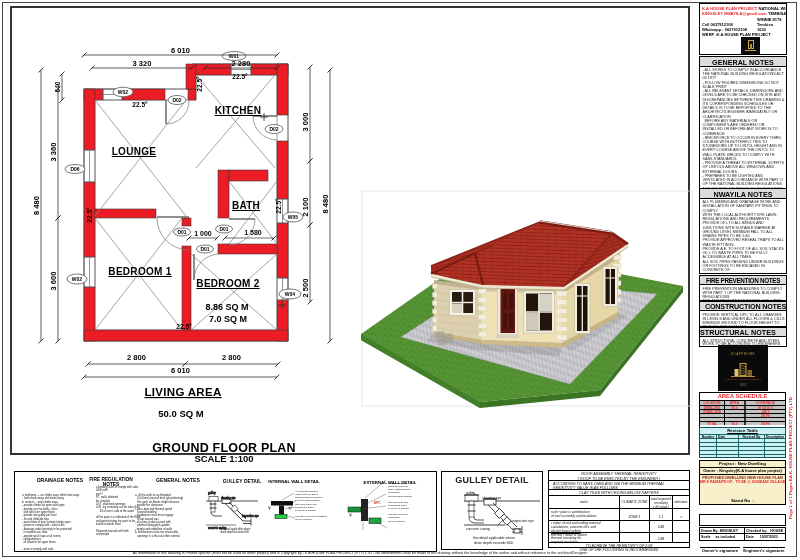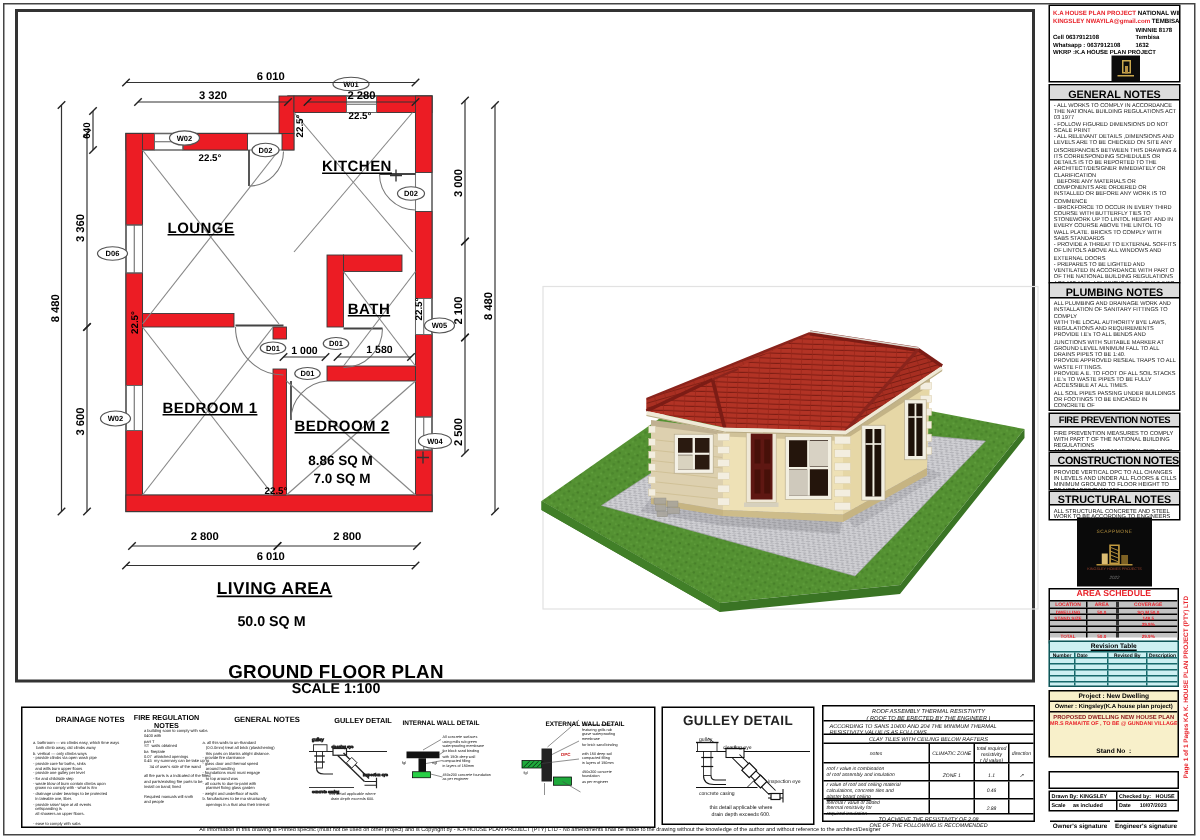--- a/index.html
+++ b/index.html
@@ -425,39 +425,39 @@
 <div style="height:10px;background:#dcdcdc;border-bottom:1px solid #000;text-align:center;font-weight:bold;font-size:7.2px;line-height:11px;letter-spacing:0px;white-space:nowrap;">GENERAL NOTES</div>
 <div style="font-size:3.75px;line-height:1.13;padding:1px 1px 0 2.5px;font-weight:normal;color:#222;">- ALL WORKS TO COMPLY IN ACCORDANCE THE NATIONAL BUILDING REGULATIONS ACT 03 1977<br>
 - FOLLOW FIGURED DIMENSIONS DO NOT SCALE PRINT<br>
 - ALL RELEVANT DETAILS ,DIMENSIONS AND LEVELS ARE TO BE CHECKED ON SITE ANY DISCREPANCIES BETWEEN THIS DRAWING &amp; ITS CORRESPONDING SCHEDULES OR DETAILS IS TO BE REPORTED TO THE ARCHITECT/DESIGNER IMMEDIATELY OR CLARIFICATION<br>
 &nbsp;&nbsp;BEFORE ANY MATERIALS OR COMPONENTS ARE ORDERED OR INSTALLED OR BEFORE ANY WORK IS TO COMMENCE<br>
 - BRICKFORCE TO OCCUR IN EVERY THIRD COURSE WITH BUTTERFLY TIES TO STONEWORK UP TO LINTOL HEIGHT AND IN EVERY COURSE ABOVE THE LINTOL TO WALL PLATE. BRICKS TO COMPLY WITH SABS STANDARDS<br>
 - PROVIDE A THREAT TO EXTERNAL SOFFITS OF LINTOLS ABOVE ALL WINDOWS AND EXTERNAL DOORS<br>
 - PREPARES TO BE LIGHTED AND VENTILATED IN ACCORDANCE WITH PART O OF THE NATIONAL BUILDING REGULATIONS ACT 103 1977. AIR BRICKS TO BE BUILT INTO THE STONEWORK THROUGHOUT APPROX 600mm ABOVE LINTOL.</div>
 </div>
 <div class="abs" style="left:0px;top:186px;width:88px;height:86px;border:1.2px solid #000;background:#fff;overflow:hidden;">
-<div style="height:10px;background:#dcdcdc;border-bottom:1px solid #000;text-align:center;font-weight:bold;font-size:7.2px;line-height:11px;letter-spacing:0px;white-space:nowrap;">PLUMBING NOTES</div>
+<div style="height:10px;background:#dcdcdc;border-bottom:1px solid #000;text-align:center;font-weight:bold;font-size:7.2px;line-height:11px;letter-spacing:0px;white-space:nowrap;">NWAYILA NOTES</div>
 <div style="font-size:3.75px;line-height:1.14;padding:1px 1px 0 2.5px;font-weight:normal;color:#222;">ALL PLUMBING AND DRAINAGE WORK AND INSTALLATION OF SANITARY FITTINGS TO COMPLY<br>
 WITH THE LOCAL AUTHORITY BYE LAWS, REGULATIONS AND REQUIREMENTS<br>
 PROVIDE I.E's TO ALL BENDS AND JUNCTIONS WITH SUITABLE MARKER AT GROUND LEVEL MINIMUM FALL TO ALL DRAINS PIPES TO BE 1:40.<br>
 PROVIDE APPROVED RESEAL TRAPS TO ALL WASTE FITTINGS.<br>
 PROVIDE A.E. TO FOOT OF ALL SOIL STACKS I.E.'s TO WASTE PIPES TO BE FULLY ACCESSIBLE AT ALL TIMES.<br>
 ALL SOIL PIPES PASSING UNDER BUILDINGS OR FOOTINGS TO BE ENCASED IN CONCRETE OF<br>
 MINIMUM 150mm THICKNESS ALL ROUND. PIPE RETEN ENV 26m.</div>
 </div>
 <div class="abs" style="left:0px;top:273px;width:88px;height:26px;border:1.2px solid #000;background:#fff;overflow:hidden;">
 <div style="height:9px;background:#dcdcdc;border-bottom:1px solid #000;text-align:center;font-weight:bold;font-size:6.3px;line-height:10px;letter-spacing:-0.3px;white-space:nowrap;">FIRE PREVENTION NOTES</div>
 <div style="font-size:3.8px;line-height:1.1;padding:1.5px 1px 0 2.5px;font-weight:normal;color:#222;">FIRE PREVENTION MEASURES TO COMPLY WITH PART T OF THE NATIONAL BUILDING REGULATIONS<br>AND ANY RELEVANT MUNICIPAL BYE-LAWS</div>
 </div>
 <div class="abs" style="left:0px;top:299px;width:88px;height:26px;border:1.2px solid #000;background:#fff;overflow:hidden;">
 <div style="height:9px;background:#dcdcdc;border-bottom:1px solid #000;text-align:right;font-weight:bold;font-size:7.2px;line-height:10px;letter-spacing:-0.2px;white-space:nowrap;">CONSTRUCTION NOTES</div>
 <div style="font-size:3.8px;line-height:1.1;padding:1.5px 1px 0 2.5px;font-weight:normal;color:#222;">PROVIDE VERTICAL DPC TO ALL CHANGES IN LEVELS AND UNDER ALL FLOORS &amp; CILLS MINIMUM GROUND TO FLOOR HEIGHT TO BE NOT LESS THAN 150mm</div>
 </div>
 <div class="abs" style="left:0px;top:325px;width:88px;height:20px;border:1.2px solid #000;background:#fff;overflow:hidden;">
-<div style="height:9px;background:#dcdcdc;border-bottom:1px solid #000;text-align:center;font-weight:bold;font-size:7.2px;line-height:10px;letter-spacing:0px;white-space:nowrap;">STRUCTURAL NOTES</div>
+<div style="height:9px;background:#dcdcdc;border-bottom:1px solid #000;text-align:left;font-weight:bold;font-size:7.2px;line-height:10px;letter-spacing:0px;white-space:nowrap;">STRUCTURAL NOTES</div>
 <div style="font-size:3.8px;line-height:1.05;padding:1.5px 1px 0 2.5px;font-weight:normal;color:#222;">ALL STRUCTURAL CONCRETE AND STEEL WORK TO BE ACCORDING TO ENGINEERS DETAIL</div>
 </div>
 <div class="abs" style="left:19px;top:343px;width:50px;height:46px;background:#0a0a0a;overflow:hidden;">
 <div style="text-align:center;color:#b5913f;font-size:3.2px;margin-top:7px;letter-spacing:0.4px;">SCAPPMONE</div>
 <svg width="50" height="30" style="position:absolute;left:0;top:13px;">
 <rect x="21.5" y="5" width="7" height="13" fill="#c29a3f"></rect>
 <rect x="22.6" y="6" width="4.8" height="11" fill="#0a0a0a"></rect>
 <path d="M22.5,7 l5,2 M22.5,9.5 l5,2 M22.5,12 l5,2 M22.5,14.5 l5,2" stroke="#c29a3f" stroke-width="0.6"></path>
 <rect x="16.5" y="11" width="4" height="7" fill="#dcbd72"></rect>
 <rect x="29.5" y="12" width="4.5" height="6" fill="#7d6124"></rect>

